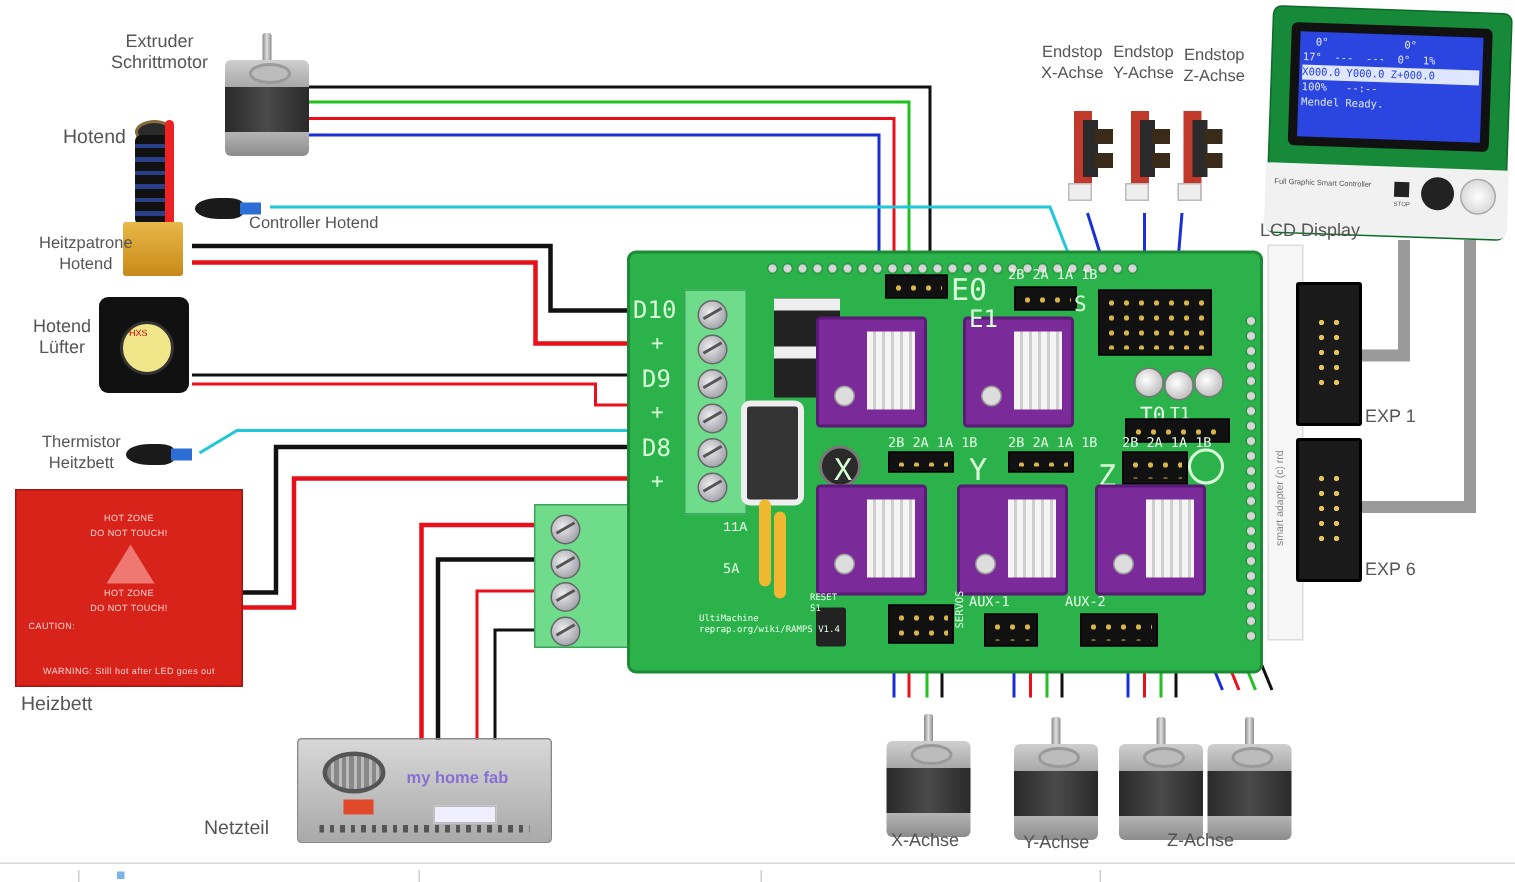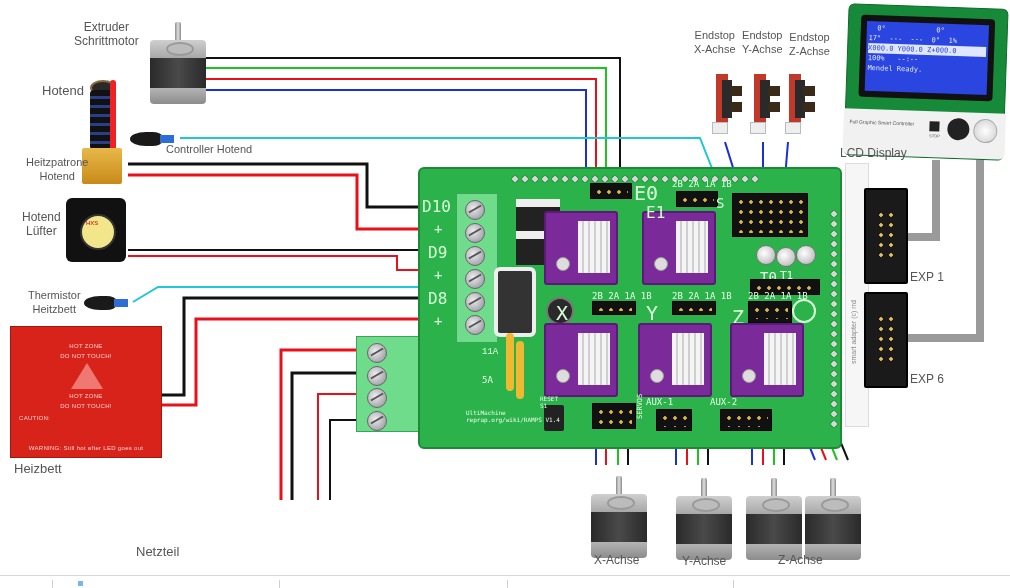--- a/index.html
+++ b/index.html
@@ -165,20 +165,27 @@
     <div class="t" style="top:16px;">HOT ZONE</div>
     <div class="t" style="top:26px;">DO NOT TOUCH!</div>
     <div style="position:absolute;left:60px;top:36px;width:0;height:0;border-left:16px solid transparent;border-right:16px solid transparent;border-bottom:26px solid #ffb3ad;opacity:.6;"></div>
     <div class="t" style="top:66px;">HOT ZONE</div>
     <div class="t" style="top:76px;">DO NOT TOUCH!</div>
     <div class="t" style="top:88px;text-align:left;left:8px;">CAUTION:</div>
     <div class="t" style="top:118px;">WARNING: Still hot after LED goes out</div>
   </div>
   <div class="lbl" style="left: 14px; top: 462px; font-size: 13px; white-space: pre;">Heizbett</div>
 
+  <div id="psu">
+    <div class="fan"></div>
+    <div class="brand">my home fab</div>
+    <div style="position:absolute;left:30px;top:40px;width:20px;height:10px;background:#e04a2a;"></div>
+    <div style="position:absolute;left:90px;top:44px;width:40px;height:10px;background:#eef;border:1px solid #bbb;"></div>
+    <div class="vents"></div>
+  </div>
   <div class="lbl" style="left: 136px; top: 545px; font-size: 13px; white-space: pre;">Netzteil</div>
 
   <div class="term" style="left:356px;top:336px;width:96px;height:94px;">
     <div class="screw" style="left:10px;top:6px;"></div>
     <div class="screw" style="left:10px;top:29px;"></div>
     <div class="screw" style="left:10px;top:51px;"></div>
     <div class="screw" style="left:10px;top:74px;"></div>
   </div>
 
   <div id="ramps">

